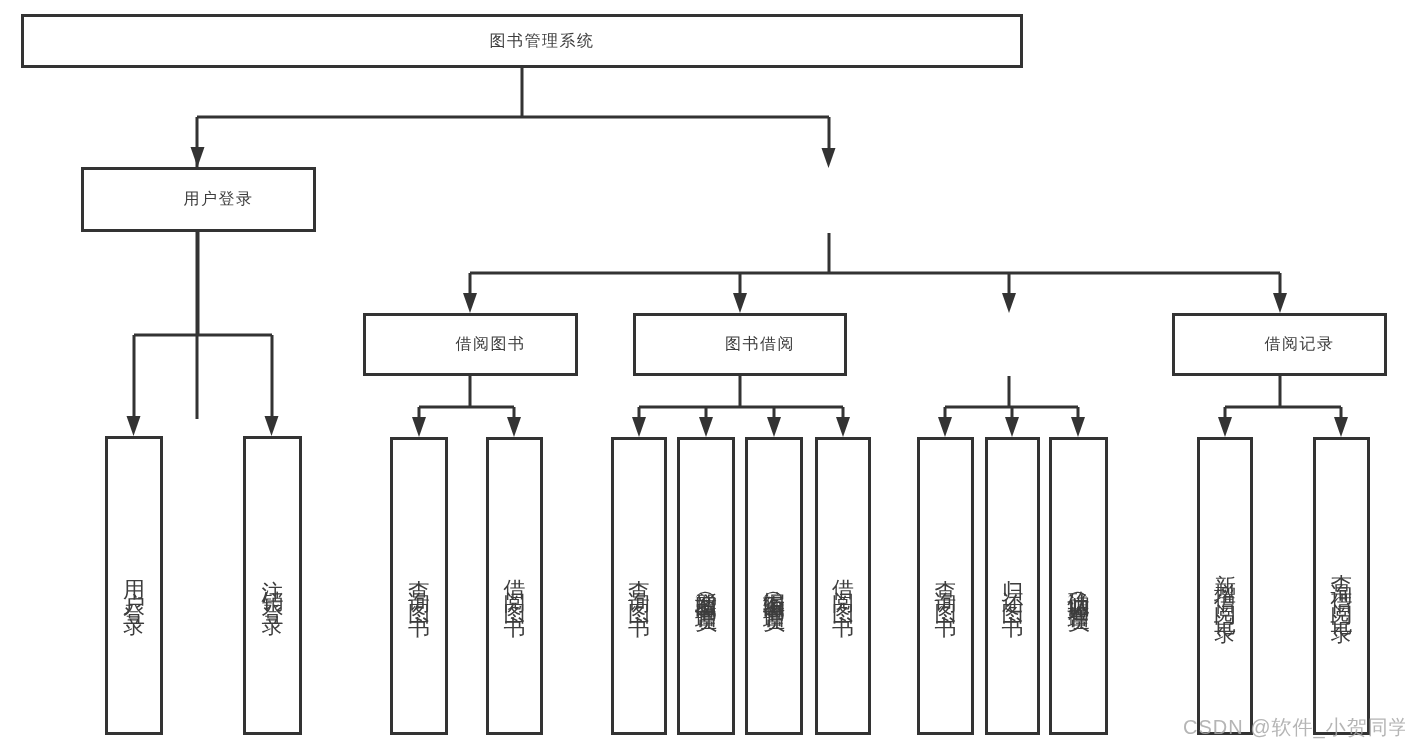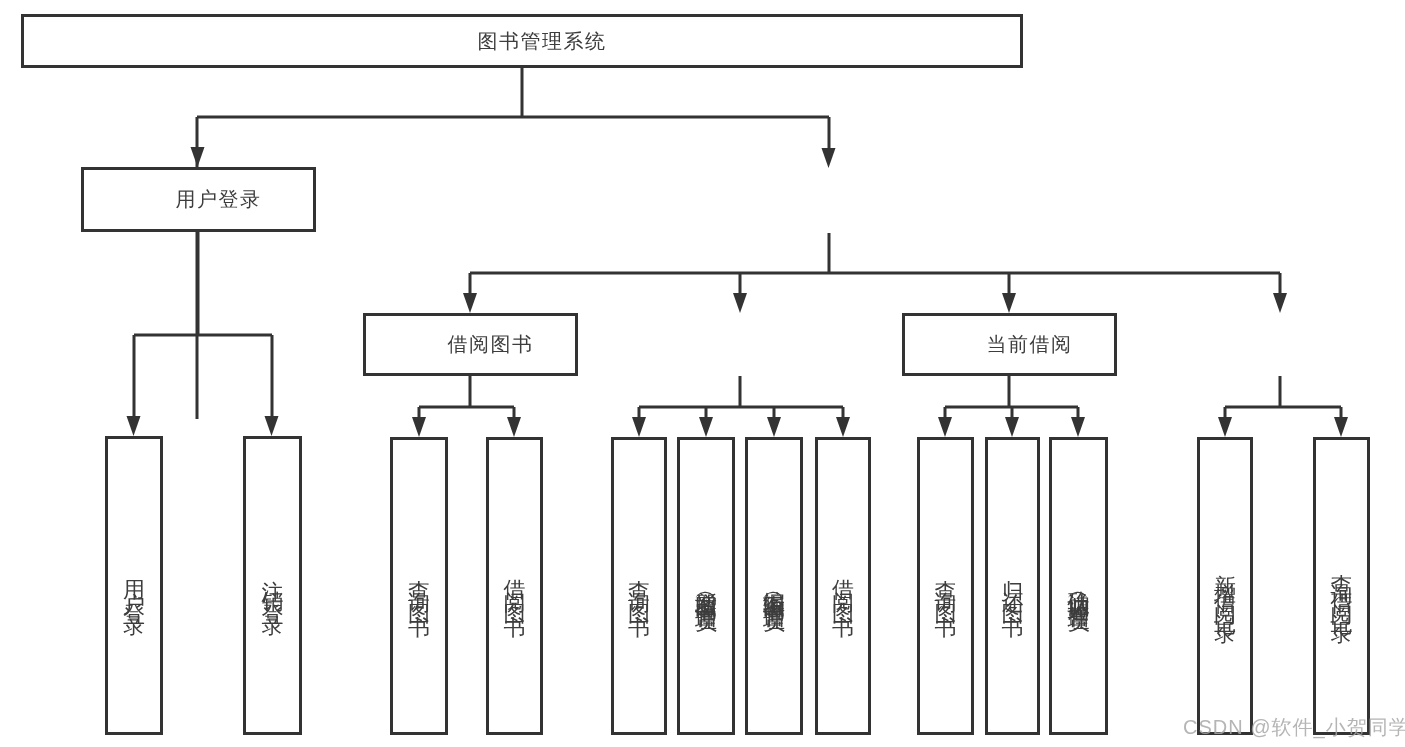--- a/index.html
+++ b/index.html
@@ -13,21 +13,21 @@
   .connectors{position:absolute;left:0;top:0;width:1405px;height:747px;}
   .box{
     position:absolute;
     box-sizing:border-box;
     border:3px solid #333333;
     background:#ffffff;
     color:#3d3d3d;
     display:flex;align-items:center;justify-content:center;
     text-align:center;
   }
-  .h{font-size:20px;letter-spacing:1.5px;padding-left:40px;}
+  .h{font-size:16px;letter-spacing:1.5px;padding-left:40px;}
   .v{
     writing-mode:vertical-rl;
     text-orientation:mixed;
     font-size:22px;
     line-height:1;
   }
   .v-short{letter-spacing:12px;}
   .v-med{letter-spacing:10px;}
   .v-long{letter-spacing:3px;padding:4px 0;}
   .watermark{
@@ -96,21 +96,22 @@
   </svg>
 
   <div class="box h" style="left:21px;top:14px;width:1002px;height:54px">图书管理系统</div>
 
   <div class="box h" style="left:81px;top:167px;width:235px;height:65px">用户登录</div>
 
   <div class="box v v-short" style="left:105px;top:436px;width:58px;height:299px">用户登录</div>
   <div class="box v v-short" style="left:243px;top:436px;width:59px;height:299px">注销登录</div>
 
   <div class="box h" style="left:363px;top:313px;width:215px;height:63px">借阅图书</div>
-  <div class="box h" style="left:902px;top:313px;width:215px;height:63px">当前借阅</div>
+  <div class="box h" style="left:633px;top:313px;width:214px;height:63px">图书借阅</div>
+  <div class="box h" style="left:1172px;top:313px;width:215px;height:63px">借阅记录</div>
 
   <div class="box v v-short" style="left:390px;top:437px;width:58px;height:298px">查询图书</div>
   <div class="box v v-short" style="left:486px;top:437px;width:57px;height:298px">借阅图书</div>
 
   <div class="box v v-short" style="left:611px;top:437px;width:56px;height:298px">查询图书</div>
   <div class="box v v-long" style="left:677px;top:437px;width:58px;height:298px">新增图书（管理员）</div>
   <div class="box v v-long" style="left:745px;top:437px;width:58px;height:298px">编辑图书（管理员）</div>
   <div class="box v v-short" style="left:815px;top:437px;width:56px;height:298px">借阅图书</div>
 
   <div class="box v v-short" style="left:917px;top:437px;width:57px;height:298px">查询图书</div>

